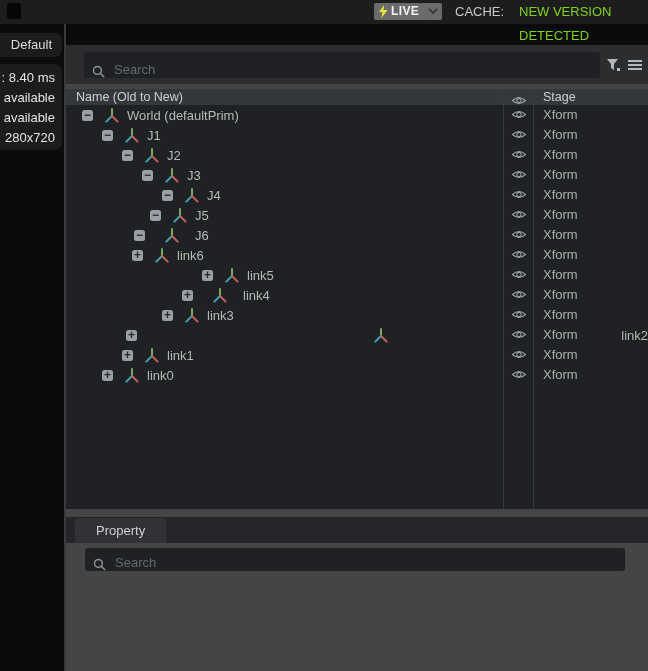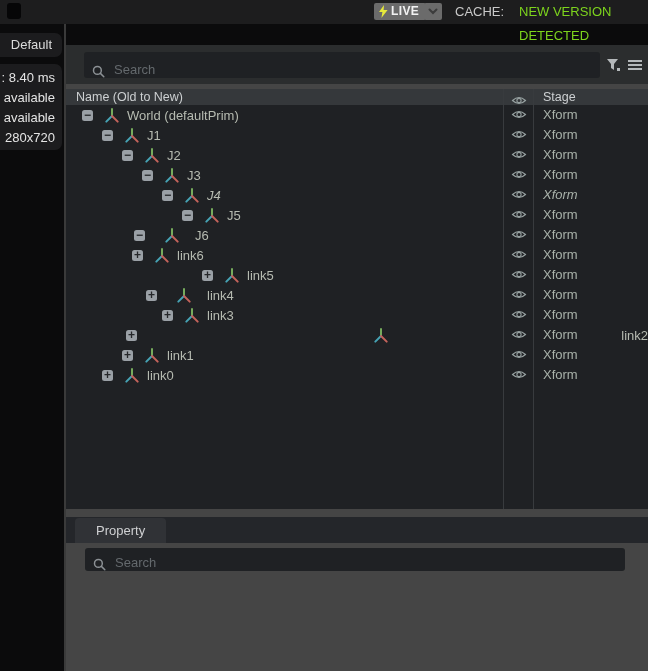--- a/index.html
+++ b/index.html
@@ -192,37 +192,37 @@
     </svg>
     <span class="tlabel">J3</span>
     <span class="eyecell">
       <svg class="eye-svg" width="16" height="11" viewBox="0 0 16 11">
         <path d="M1.5 5.5 Q 8 -0.5 14.5 5.5 Q 8 11.5 1.5 5.5 Z"></path>
         <circle cx="8" cy="5.5" r="2.1"></circle>
       </svg>
     </span>
     <span class="ttype">Xform</span>
   </div>
-      <div class="trow" style="padding-left: 96px; font-style: italic;">
+      <div class="trow" style="padding-left: 96px;">
     <span class="toggle minus"></span>
     <svg class="axis" width="16" height="17" viewBox="0 0 16 17">
       <line class="ax-up" x1="8" y1="9" x2="8" y2="2"></line>
       <line class="ax-left" x1="8" y1="9" x2="2.3" y2="14.6"></line>
       <line class="ax-right" x1="8" y1="9" x2="13.7" y2="14.6"></line>
     </svg>
     <span class="tlabel">J4</span>
     <span class="eyecell">
       <svg class="eye-svg" width="16" height="11" viewBox="0 0 16 11">
         <path d="M1.5 5.5 Q 8 -0.5 14.5 5.5 Q 8 11.5 1.5 5.5 Z"></path>
         <circle cx="8" cy="5.5" r="2.1"></circle>
       </svg>
     </span>
     <span class="ttype">Xform</span>
   </div>
-      <div class="trow" style="padding-left: 116px;">
+      <div class="trow" style="padding-left: 84px;">
     <span class="toggle minus"></span>
     <svg class="axis" width="16" height="17" viewBox="0 0 16 17">
       <line class="ax-up" x1="8" y1="9" x2="8" y2="2"></line>
       <line class="ax-left" x1="8" y1="9" x2="2.3" y2="14.6"></line>
       <line class="ax-right" x1="8" y1="9" x2="13.7" y2="14.6"></line>
     </svg>
     <span class="tlabel">J5</span>
     <span class="eyecell">
       <svg class="eye-svg" width="16" height="11" viewBox="0 0 16 11">
         <path d="M1.5 5.5 Q 8 -0.5 14.5 5.5 Q 8 11.5 1.5 5.5 Z"></path>
@@ -272,21 +272,21 @@
     </svg>
     <span class="tlabel">link5</span>
     <span class="eyecell">
       <svg class="eye-svg" width="16" height="11" viewBox="0 0 16 11">
         <path d="M1.5 5.5 Q 8 -0.5 14.5 5.5 Q 8 11.5 1.5 5.5 Z"></path>
         <circle cx="8" cy="5.5" r="2.1"></circle>
       </svg>
     </span>
     <span class="ttype">Xform</span>
   </div>
-      <div class="trow" style="padding-left: 80px; gap: 8px;">
+      <div class="trow" style="padding-left: 116px; gap: 8px;">
     <span class="toggle plus"></span>
     <svg class="axis" width="16" height="17" viewBox="0 0 16 17">
       <line class="ax-up" x1="8" y1="9" x2="8" y2="2"></line>
       <line class="ax-left" x1="8" y1="9" x2="2.3" y2="14.6"></line>
       <line class="ax-right" x1="8" y1="9" x2="13.7" y2="14.6"></line>
     </svg>
     <span class="tlabel">link4</span>
     <span class="eyecell">
       <svg class="eye-svg" width="16" height="11" viewBox="0 0 16 11">
         <path d="M1.5 5.5 Q 8 -0.5 14.5 5.5 Q 8 11.5 1.5 5.5 Z"></path>

